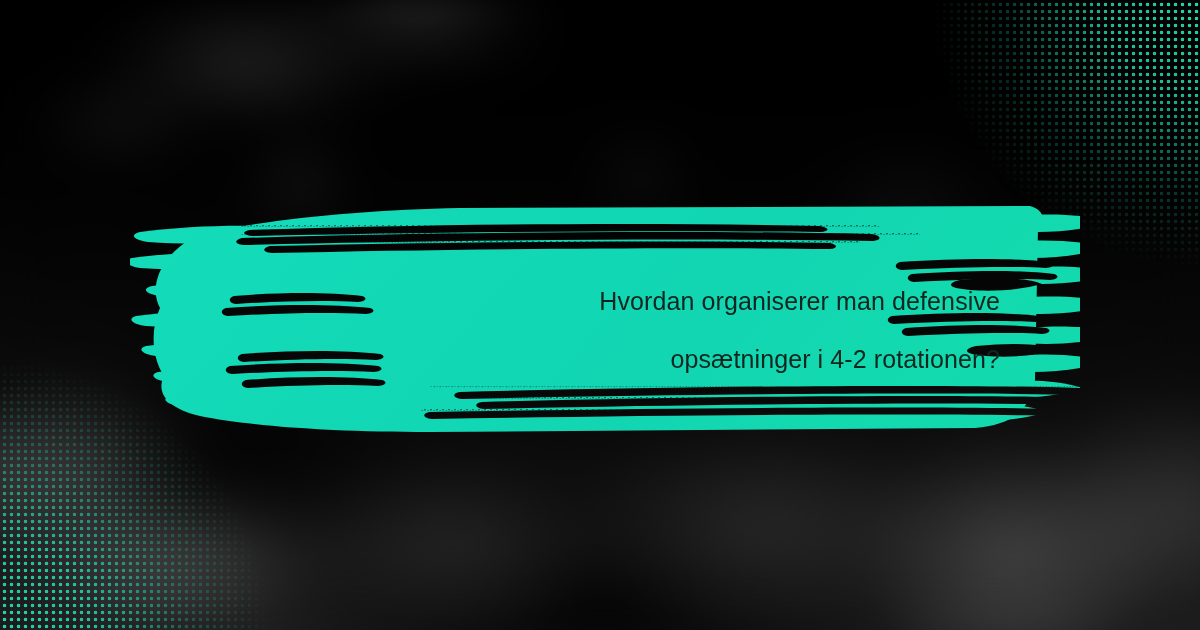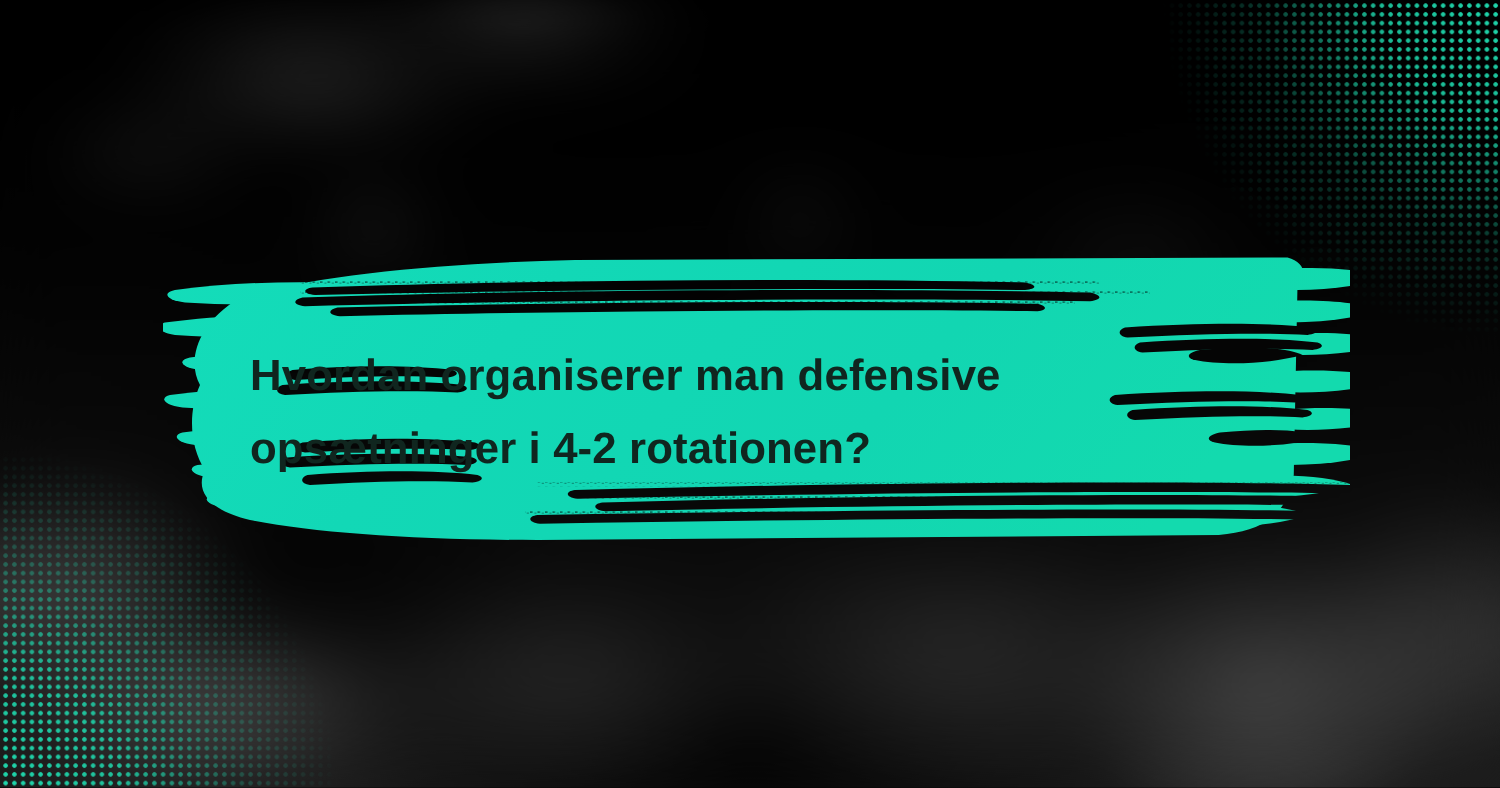--- a/index.html
+++ b/index.html
@@ -100,25 +100,25 @@
     height: 100%;
     overflow: visible;
   }
 
   
   .headline {
     position: absolute;
     left: 200px;
     top: 272px;
     width: 800px;
-    text-align: left;
+    text-align: right;
     color: #10261f;
-    font-size: 35px;
+    font-size: 25px;
     line-height: 58px;
-    font-weight: 700;
+    font-weight: 400;
     letter-spacing: 0.1px;
     white-space: pre-line;
     pointer-events: none;
   }
 </style>
 </head>
 <body>
 
 <div id="poster">
 

